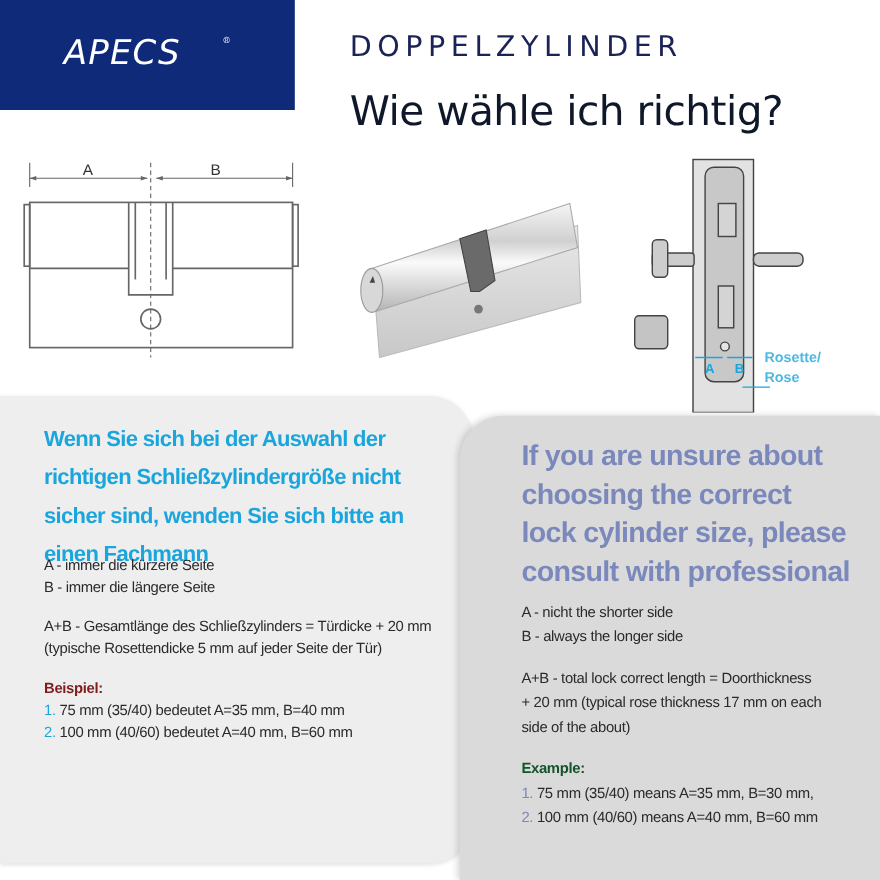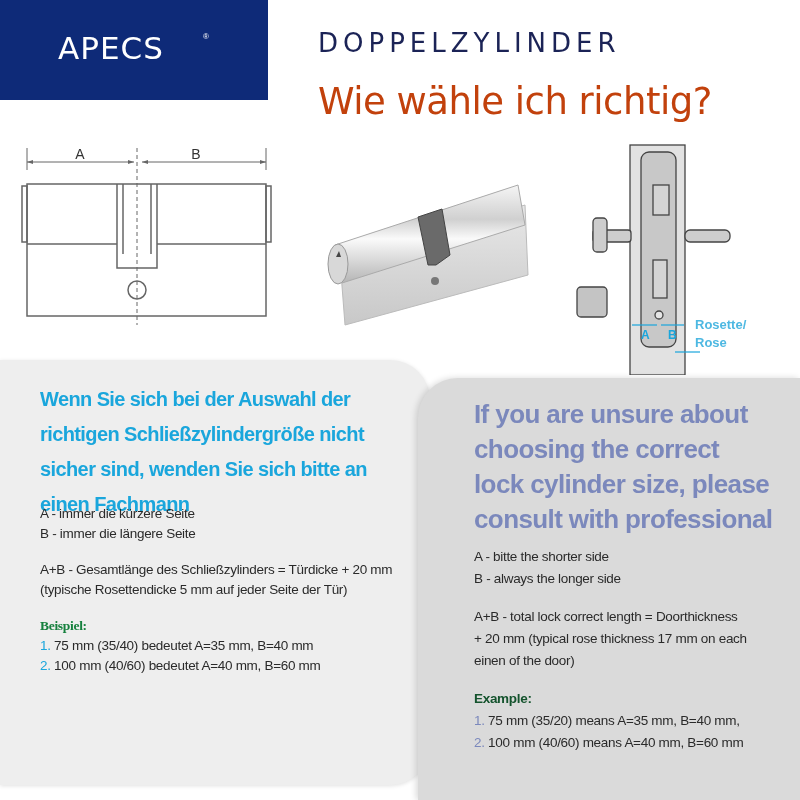--- a/index.html
+++ b/index.html
@@ -1,32 +1,32 @@
 <!DOCTYPE html>
 <html><head>
 <meta charset="utf-8">
 <style>
   html, body { margin:0; padding:0; }
   body { width:800px; height:800px; background:#ffffff; position:relative; overflow:hidden; font-family:"Liberation Sans", sans-serif; }
-  .logo-box { position:absolute; left:0; top:0; width:268px; height:100px; background:#0e2a78; }
+  .logo-box { position:absolute; left:0; top:0; width:268px; height:100px; background:#0e2a78;font-style:italic; }
   .logo-text { position:absolute; left:58px; top:30px; color:#fff; font-family:"DejaVu Sans", sans-serif; font-size:31px; letter-spacing:1px; font-weight:normal; }
   .logo-reg { position:absolute; left:203px; top:32px; color:#fff; font-size:8px; }
   .title { position:absolute; left:318px; top:28px; color:#1b2356; font-family:"DejaVu Sans", sans-serif; font-size:26px; letter-spacing:5px; white-space:nowrap; }
-  .subtitle { position:absolute; left:318px; top:80px; color:#c2410c; font-family:"DejaVu Sans", sans-serif; font-size:37px; white-space:nowrap; letter-spacing:-0.5px; }
+  .subtitle { position:absolute; left:318px; top:80px; color:#0f172a; font-family:"DejaVu Sans", sans-serif; font-size:37px; white-space:nowrap; letter-spacing:-0.5px; }
   .diagram-left { position:absolute; left:10px; top:140px; width:280px; height:190px; }
   .product { position:absolute; left:300px; top:165px; width:245px; height:170px; }
   .door { position:absolute; left:575px; top:130px; width:220px; height:245px; }
   .panel-left { position:absolute; left:0; top:360px; width:430px; height:425px; background:#eeeeee; border-radius:0 40px 40px 0; box-shadow:0 1px 4px rgba(0,0,0,0.12); }
   .panel-right { position:absolute; left:418px; top:378px; width:382px; height:422px; background:#dadada; border-radius:40px 0 0 0; box-shadow:-2px 0 6px rgba(0,0,0,0.15); }
   .de-head { position:absolute; left:40px; top:382px; width:370px; color:#1aa6dc; font-family:"Liberation Sans", sans-serif; font-weight:bold; font-size:20px; line-height:35px; letter-spacing:-0.6px; }
   .de-body { position:absolute; left:40px; top:504px; color:#2a2a2a; font-size:13.5px; line-height:20px; letter-spacing:-0.3px; white-space:nowrap; }
   .en-head { position:absolute; left:474px; top:397px; width:300px; color:#7b88bc; font-family:"Liberation Sans", sans-serif; font-weight:bold; font-size:26px; line-height:35px; letter-spacing:-0.6px; }
   .en-body { position:absolute; left:474px; top:546px; color:#2a2a2a; font-size:13.5px; line-height:22px; letter-spacing:-0.3px; white-space:nowrap; }
   .gap { height:16px; }
-  .ex-label-de { color:#15803d; font-weight:bold;font-family:Liberation Serif, serif; }
+  .ex-label-de { color:#7f1d1d; font-weight:bold; }
   .ex-label-en { color:#14532d; font-weight:bold; }
   .num-de { color:#1aa6dc; }
   .num-en { color:#7b88bc; }
   svg text { font-family:"Liberation Sans", sans-serif; }
 </style>
 </head>
 <body>
 
 <div class="logo-box">
   <span class="logo-text">APECS</span>
@@ -115,23 +115,23 @@
   <div>A+B - Gesamtlänge des Schließzylinders = Türdicke + 20 mm</div>
   <div>(typische Rosettendicke 5 mm auf jeder Seite der Tür)</div>
   <div class="gap"></div>
   <div class="ex-label-de">Beispiel:</div>
   <div><span class="num-de">1.</span><span> 75 mm (35/40) bedeutet A=35 mm, B=40 mm</span></div>
   <div><span class="num-de">2.</span><span> 100 mm (40/60) bedeutet A=40 mm, B=60 mm</span></div>
 </div>
 
 <div class="en-head">If you are unsure about choosing the correct lock cylinder size, please consult with professional</div>
 <div class="en-body">
-  <div>A - bitte the shorter side</div>
+  <div>A - nicht the shorter side</div>
   <div>B - always the longer side</div>
   <div class="gap"></div>
   <div>A+B - total lock correct length = Doorthickness</div>
   <div>+ 20 mm (typical rose thickness 17 mm on each</div>
-  <div>einen of the door)</div>
+  <div>side of the about)</div>
   <div class="gap"></div>
   <div class="ex-label-en">Example:</div>
-  <div><span class="num-en">1.</span><span> 75 mm (35/20) means A=35 mm, B=40 mm,</span></div>
+  <div><span class="num-en">1.</span><span> 75 mm (35/40) means A=35 mm, B=30 mm,</span></div>
   <div><span class="num-en">2.</span><span> 100 mm (40/60) means A=40 mm, B=60 mm</span></div>
 </div>
 
 </body></html>

